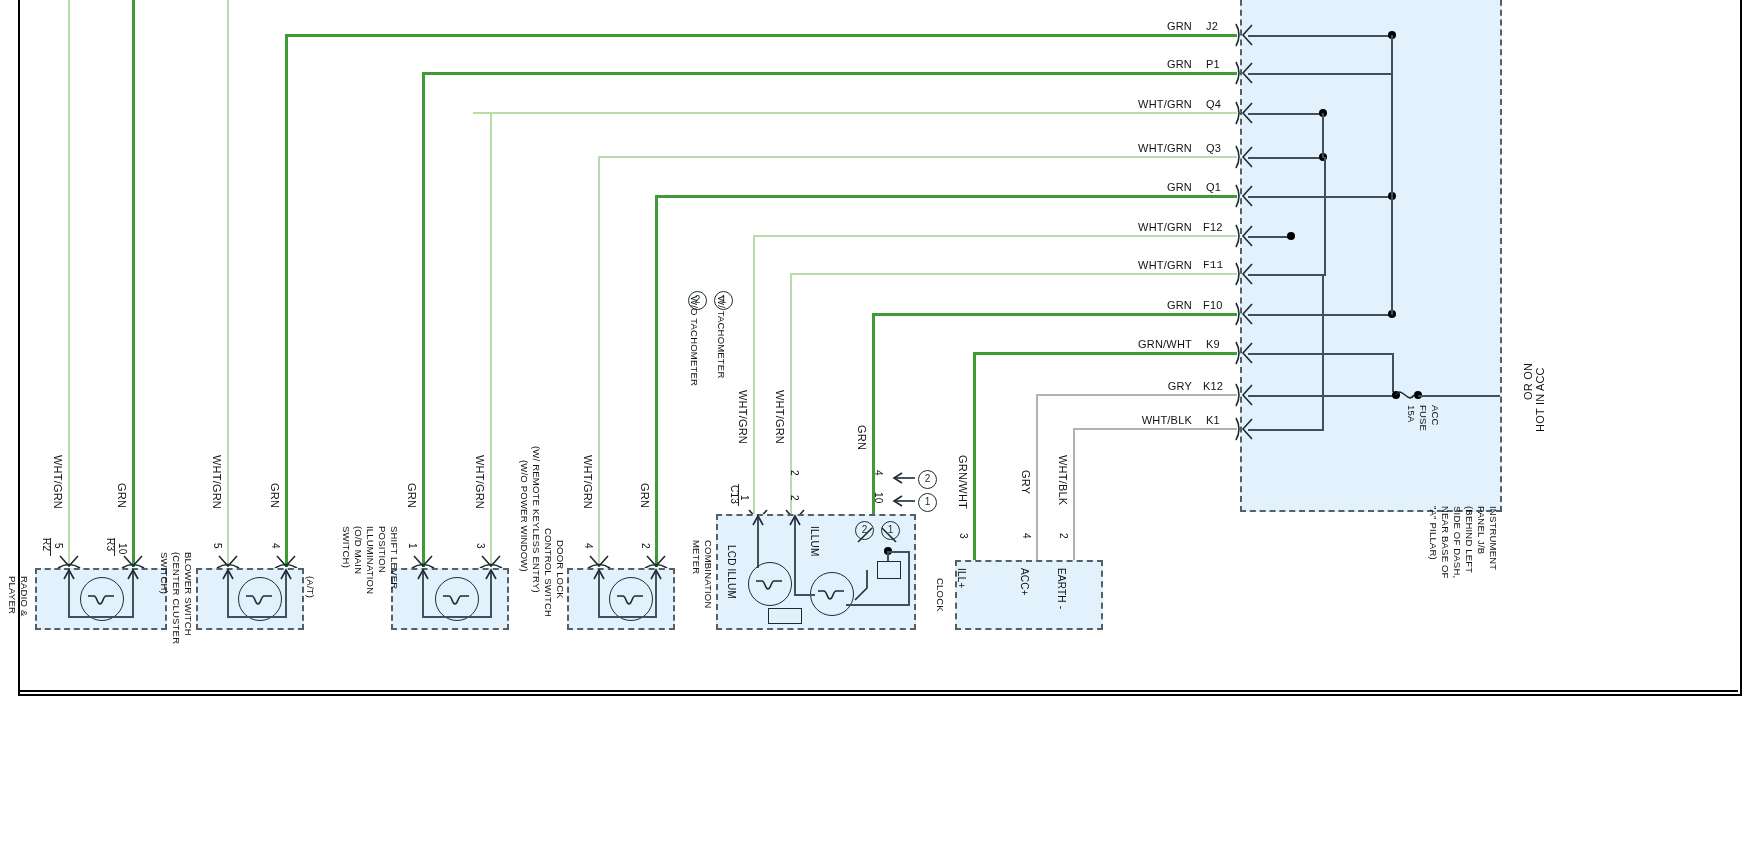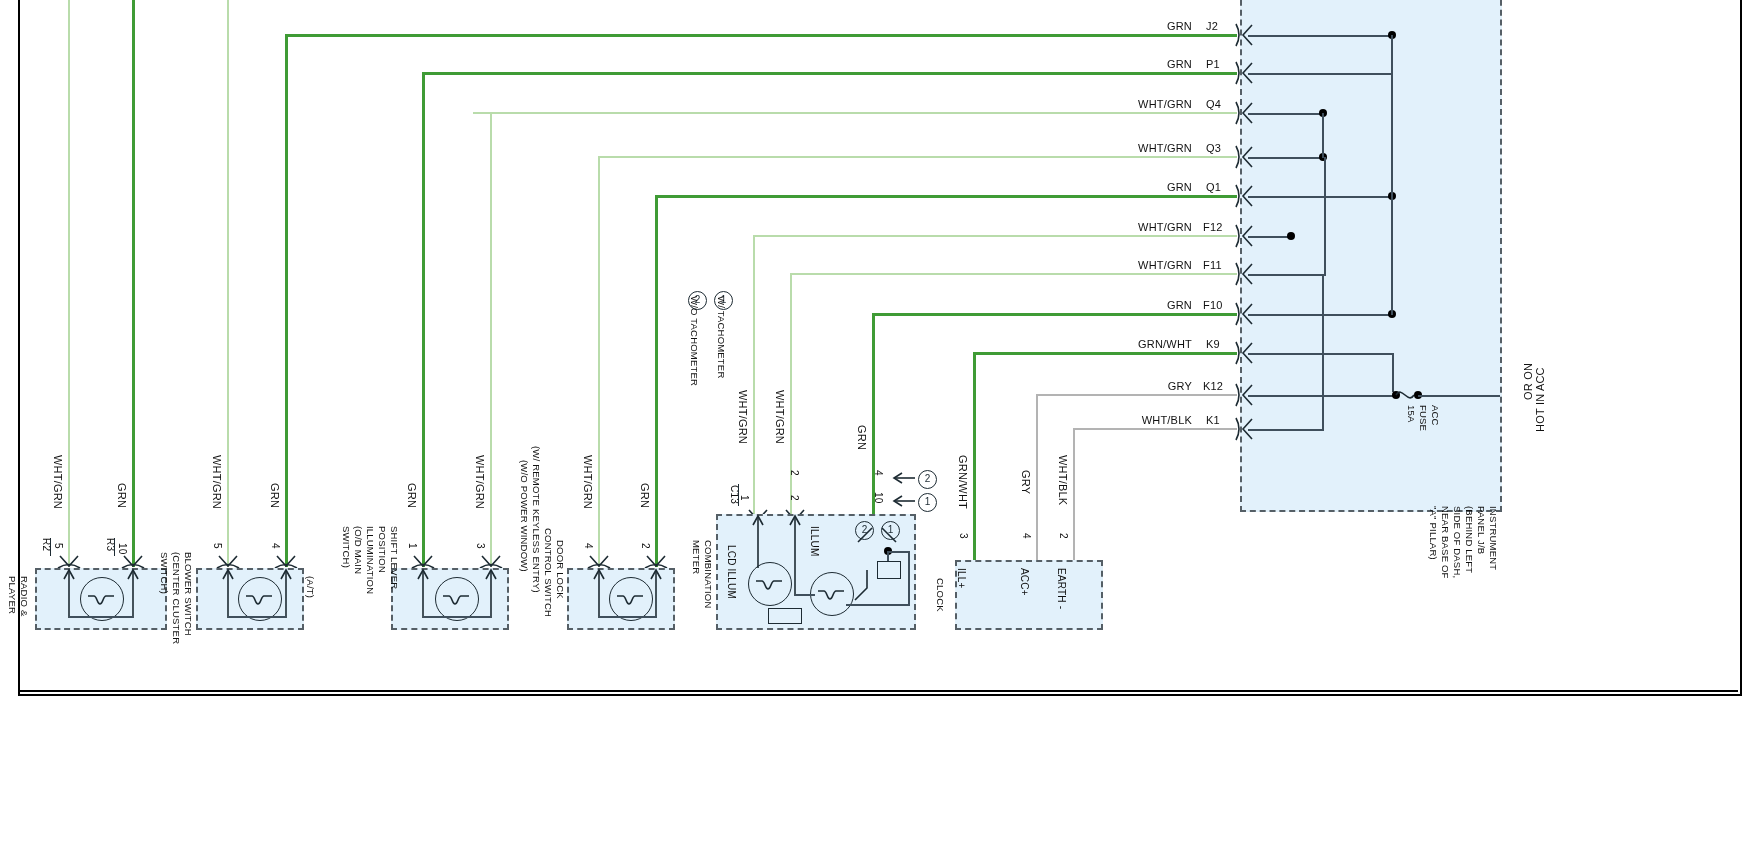--- a/index.html
+++ b/index.html
@@ -116,21 +116,21 @@
   <div class="lbl" style="left:1203px;top:221px;">F12</div>
   <svg style="left:1232px;top:223px;width:30px;height:26px;">
     <path class="stroke" d="M4,2 Q10,13 4,24"></path>
     <path class="stroke" d="M20,3 L11,13 L20,23"></path>
   </svg>
   <div class="wire blk h" style="left:1248px;top:236px;width:46px;"></div>
   <div class="bigdot" style="left:1287px;top:232px;"></div>
 
   <div class="wire pale h" style="left:790px;top:273px;width:447px;"></div>
   <div class="lbl r" style="left:1098px;top:259px;width:94px;">WHT/GRN</div>
-  <div class="lbl" style="left:1203px;top:259px;">F11</div>
+  <div class="lbl" style="left:1203px;top:259px;font-family:Liberation Mono, monospace;">F11</div>
   <svg style="left:1232px;top:261px;width:30px;height:26px;">
     <path class="stroke" d="M4,2 Q10,13 4,24"></path>
     <path class="stroke" d="M20,3 L11,13 L20,23"></path>
   </svg>
   <div class="wire blk h" style="left:1248px;top:274px;width:78px;"></div>
   <div class="wire blk v" style="left:1324px;top:157px;height:118px;"></div>
 
   <div class="wire h" style="left:872px;top:313px;width:365px;"></div>
   <div class="lbl r" style="left:1118px;top:299px;width:74px;">GRN</div>
   <div class="lbl" style="left:1203px;top:299px;">F10</div>

